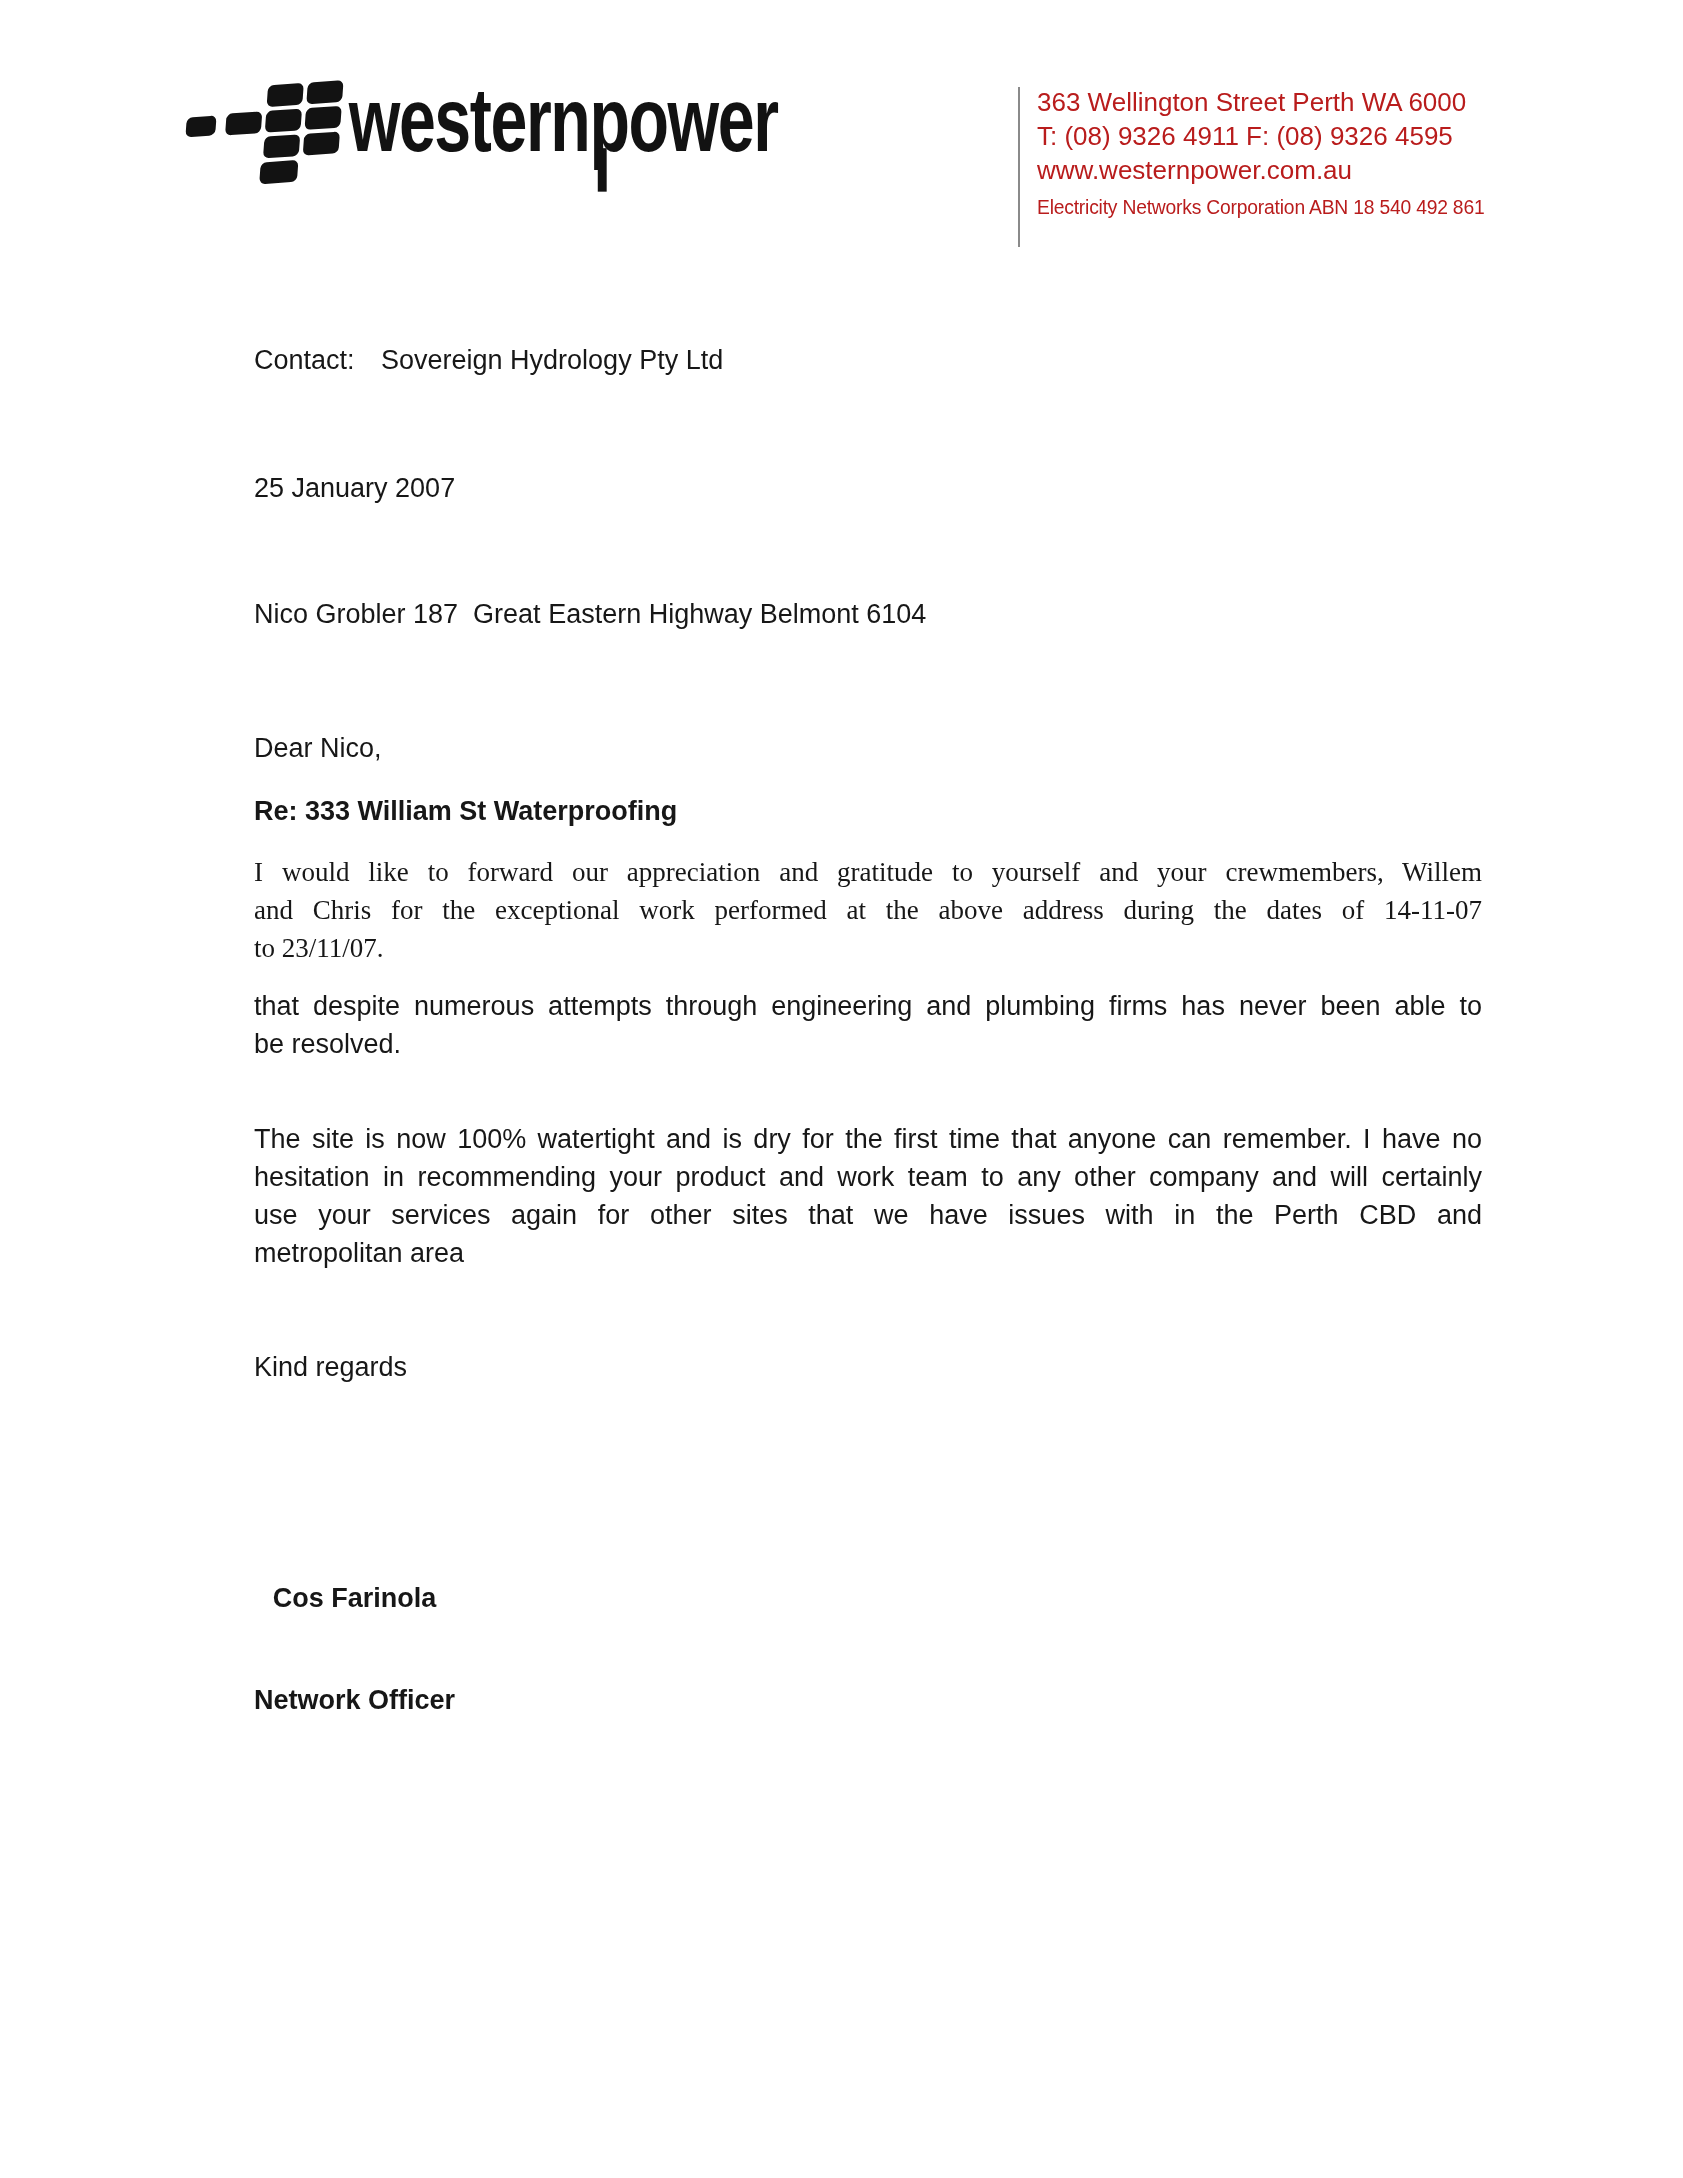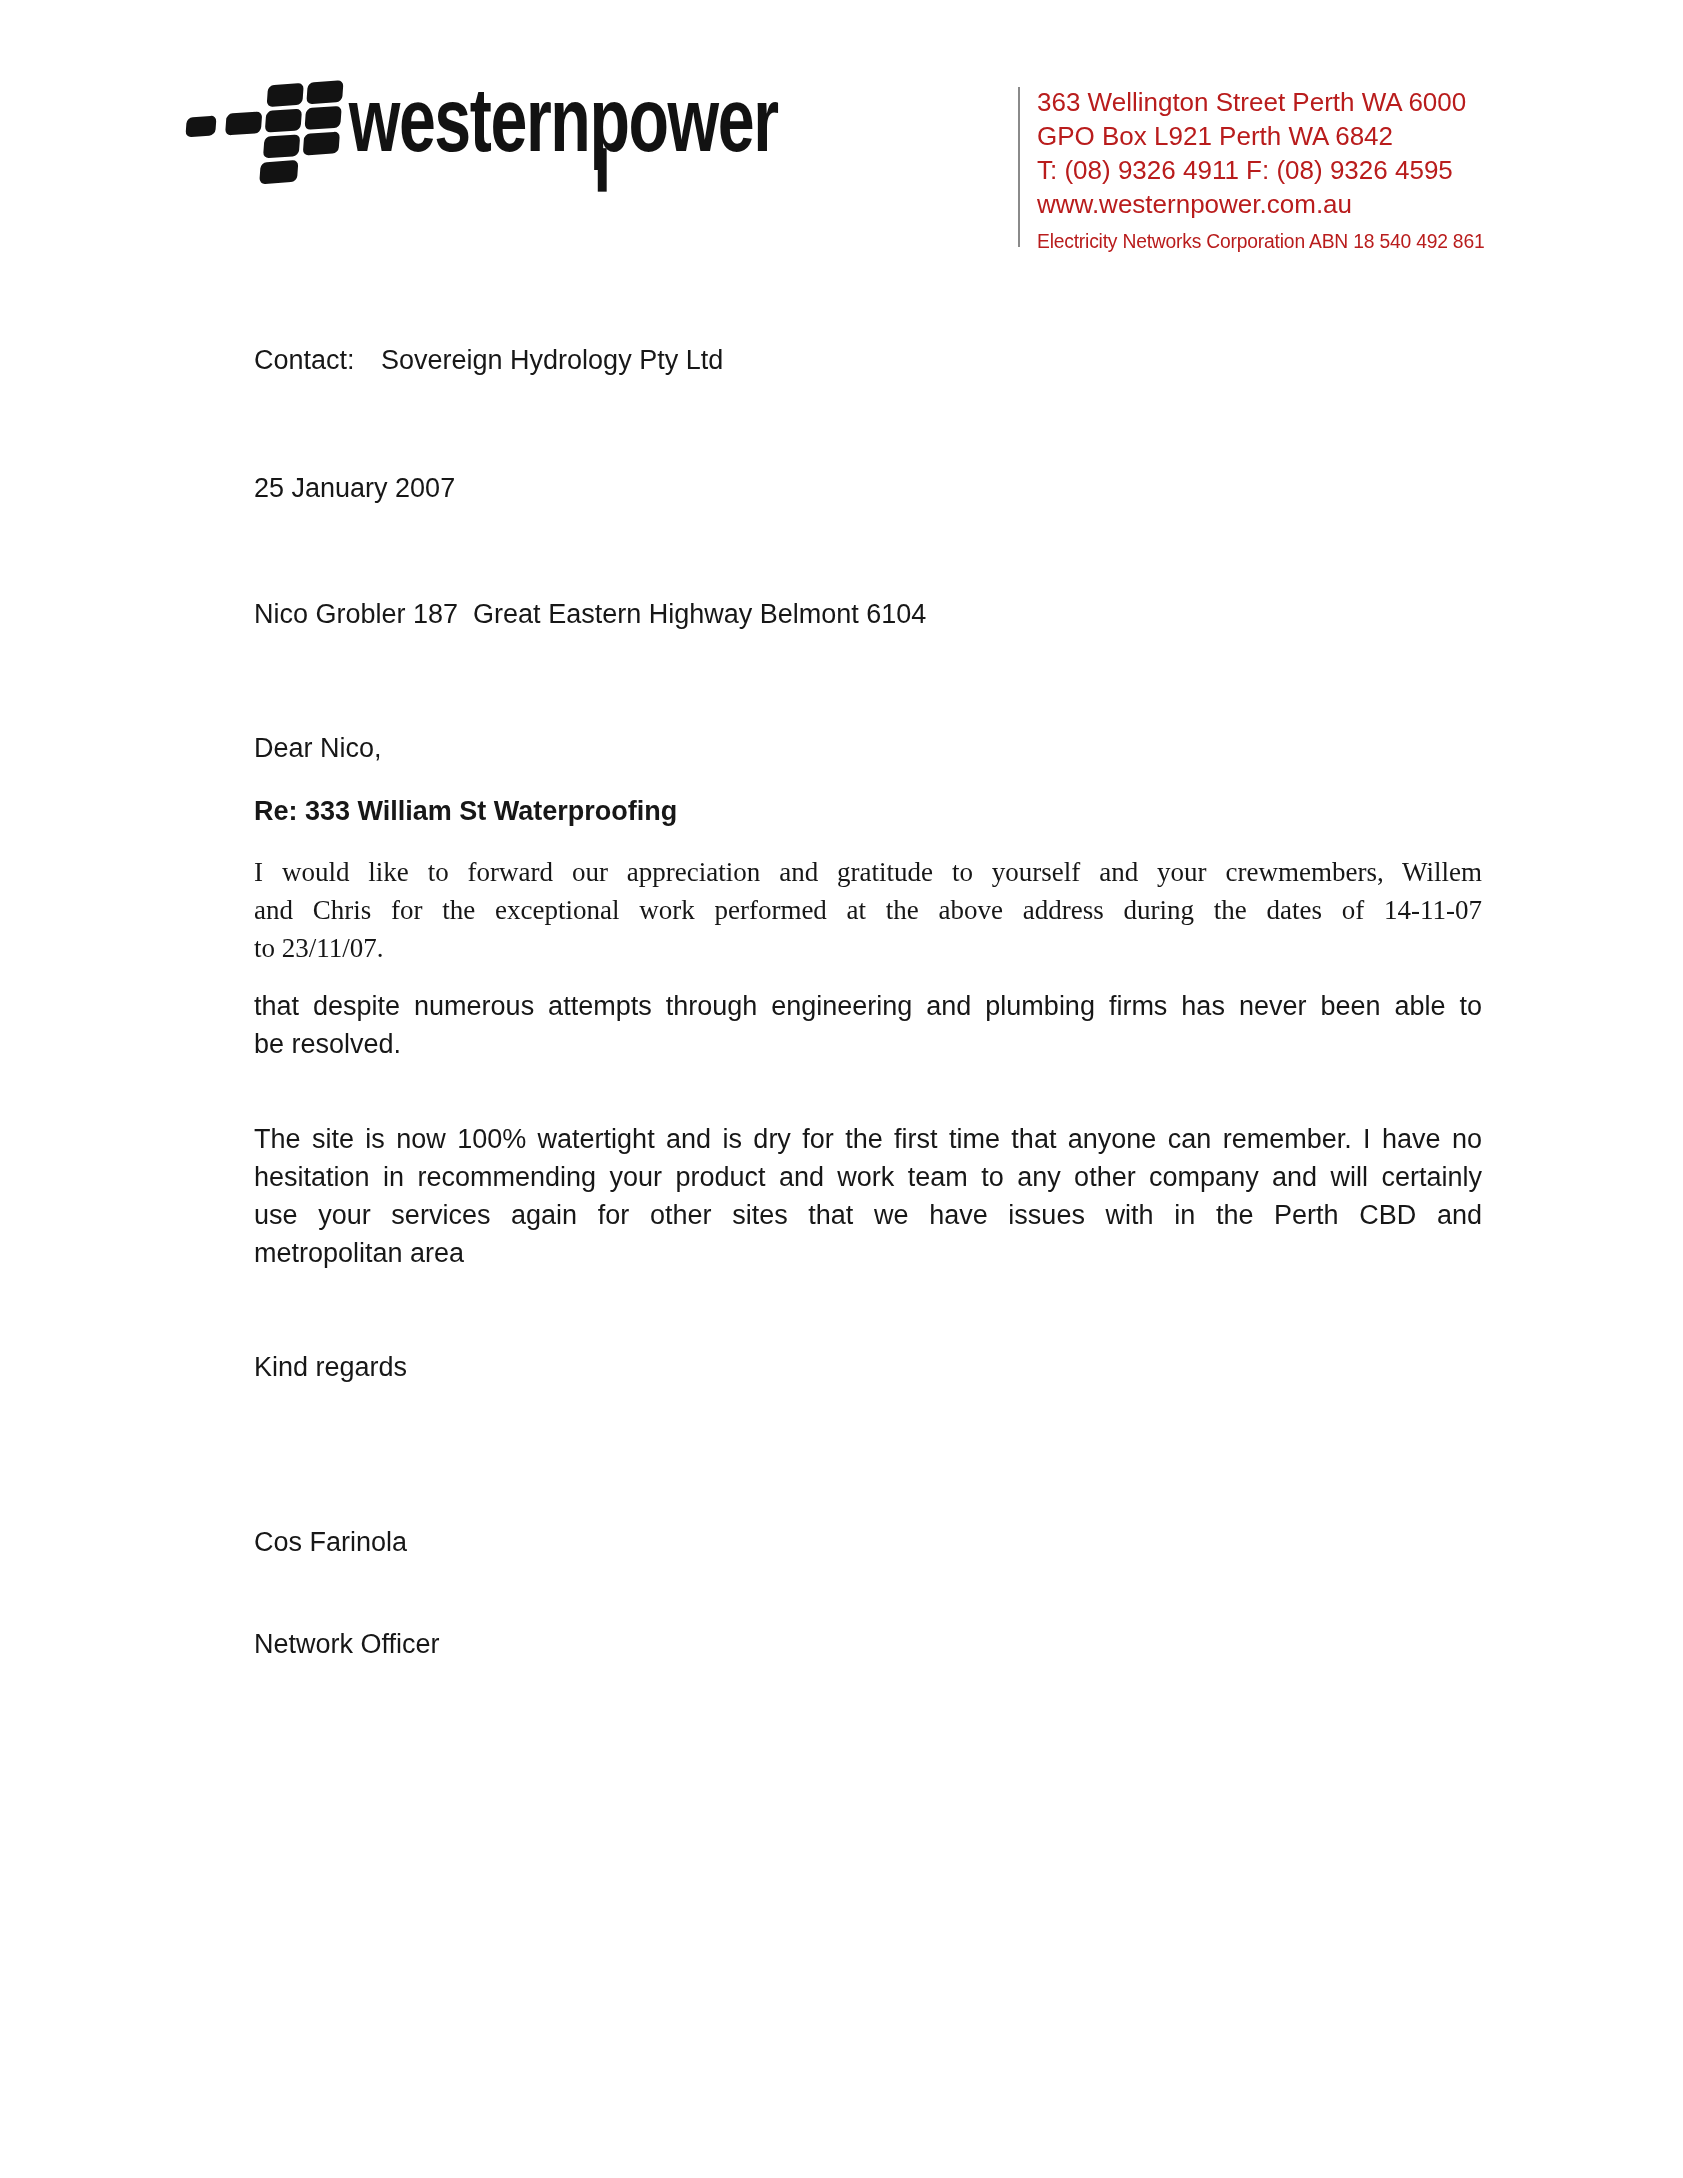--- a/index.html
+++ b/index.html
@@ -55,25 +55,26 @@
     line-height: 38px;
   }
   .para-1 { top: 853px; font-family: Liberation Serif, serif; }
   .para-2 { top: 987px; }
   .para-3 { top: 1120px; }
   .pline { text-align: justify; }
   .pline.just { text-align-last: justify; }
   .closing-line { top: 1348px; text-align: right; }
   .sig-block {
     position: absolute;
-    left: 254px; top: 1457px;
+    left: 254px; top: 1513px;
     font-size: 27px;
     line-height: 34px;
-    font-weight: normal;
+    font-weight: bold;
     white-space: pre;
+    text-align: center;
   }
 </style>
 </head>
 <body>
 
 <div class="page">
 
   <svg class="logo-svg" viewBox="0 0 640 170" aria-hidden="true">
     <g transform="translate(10,12) skewX(-4) skewY(-4)" fill="#121212">
       <rect x="80" y="0" width="36" height="22" rx="6"></rect>
@@ -86,21 +87,20 @@
       <rect x="120" y="52" width="36" height="22" rx="6"></rect>
       <rect x="78" y="78" width="38" height="22" rx="6"></rect>
     </g>
     <text class="logo-wordmark" x="172" y="73" font-size="92" letter-spacing="-2" textLength="434" lengthAdjust="spacingAndGlyphs">westernpower</text>
     <rect x="424" y="70" width="9" height="44" fill="#121212"></rect>
   </svg>
 
   <div class="addr-rule"></div>
   <div class="addr-block">
     <div>363 Wellington Street Perth WA 6000</div>
-    <div>GPO Box L921 Perth WA 6842</div>
     <div>T: (08) 9326 4911 F: (08) 9326 4595</div>
     <div>www.westernpower.com.au</div>
     <div class="abn-line">Electricity Networks Corporation ABN 18 540 492 861</div>
   </div>
 
   <div class="bl contact-row">
     <span class="contact-label">Contact:</span>
     <span>Sovereign Hydrology Pty Ltd</span>
   </div>
 

